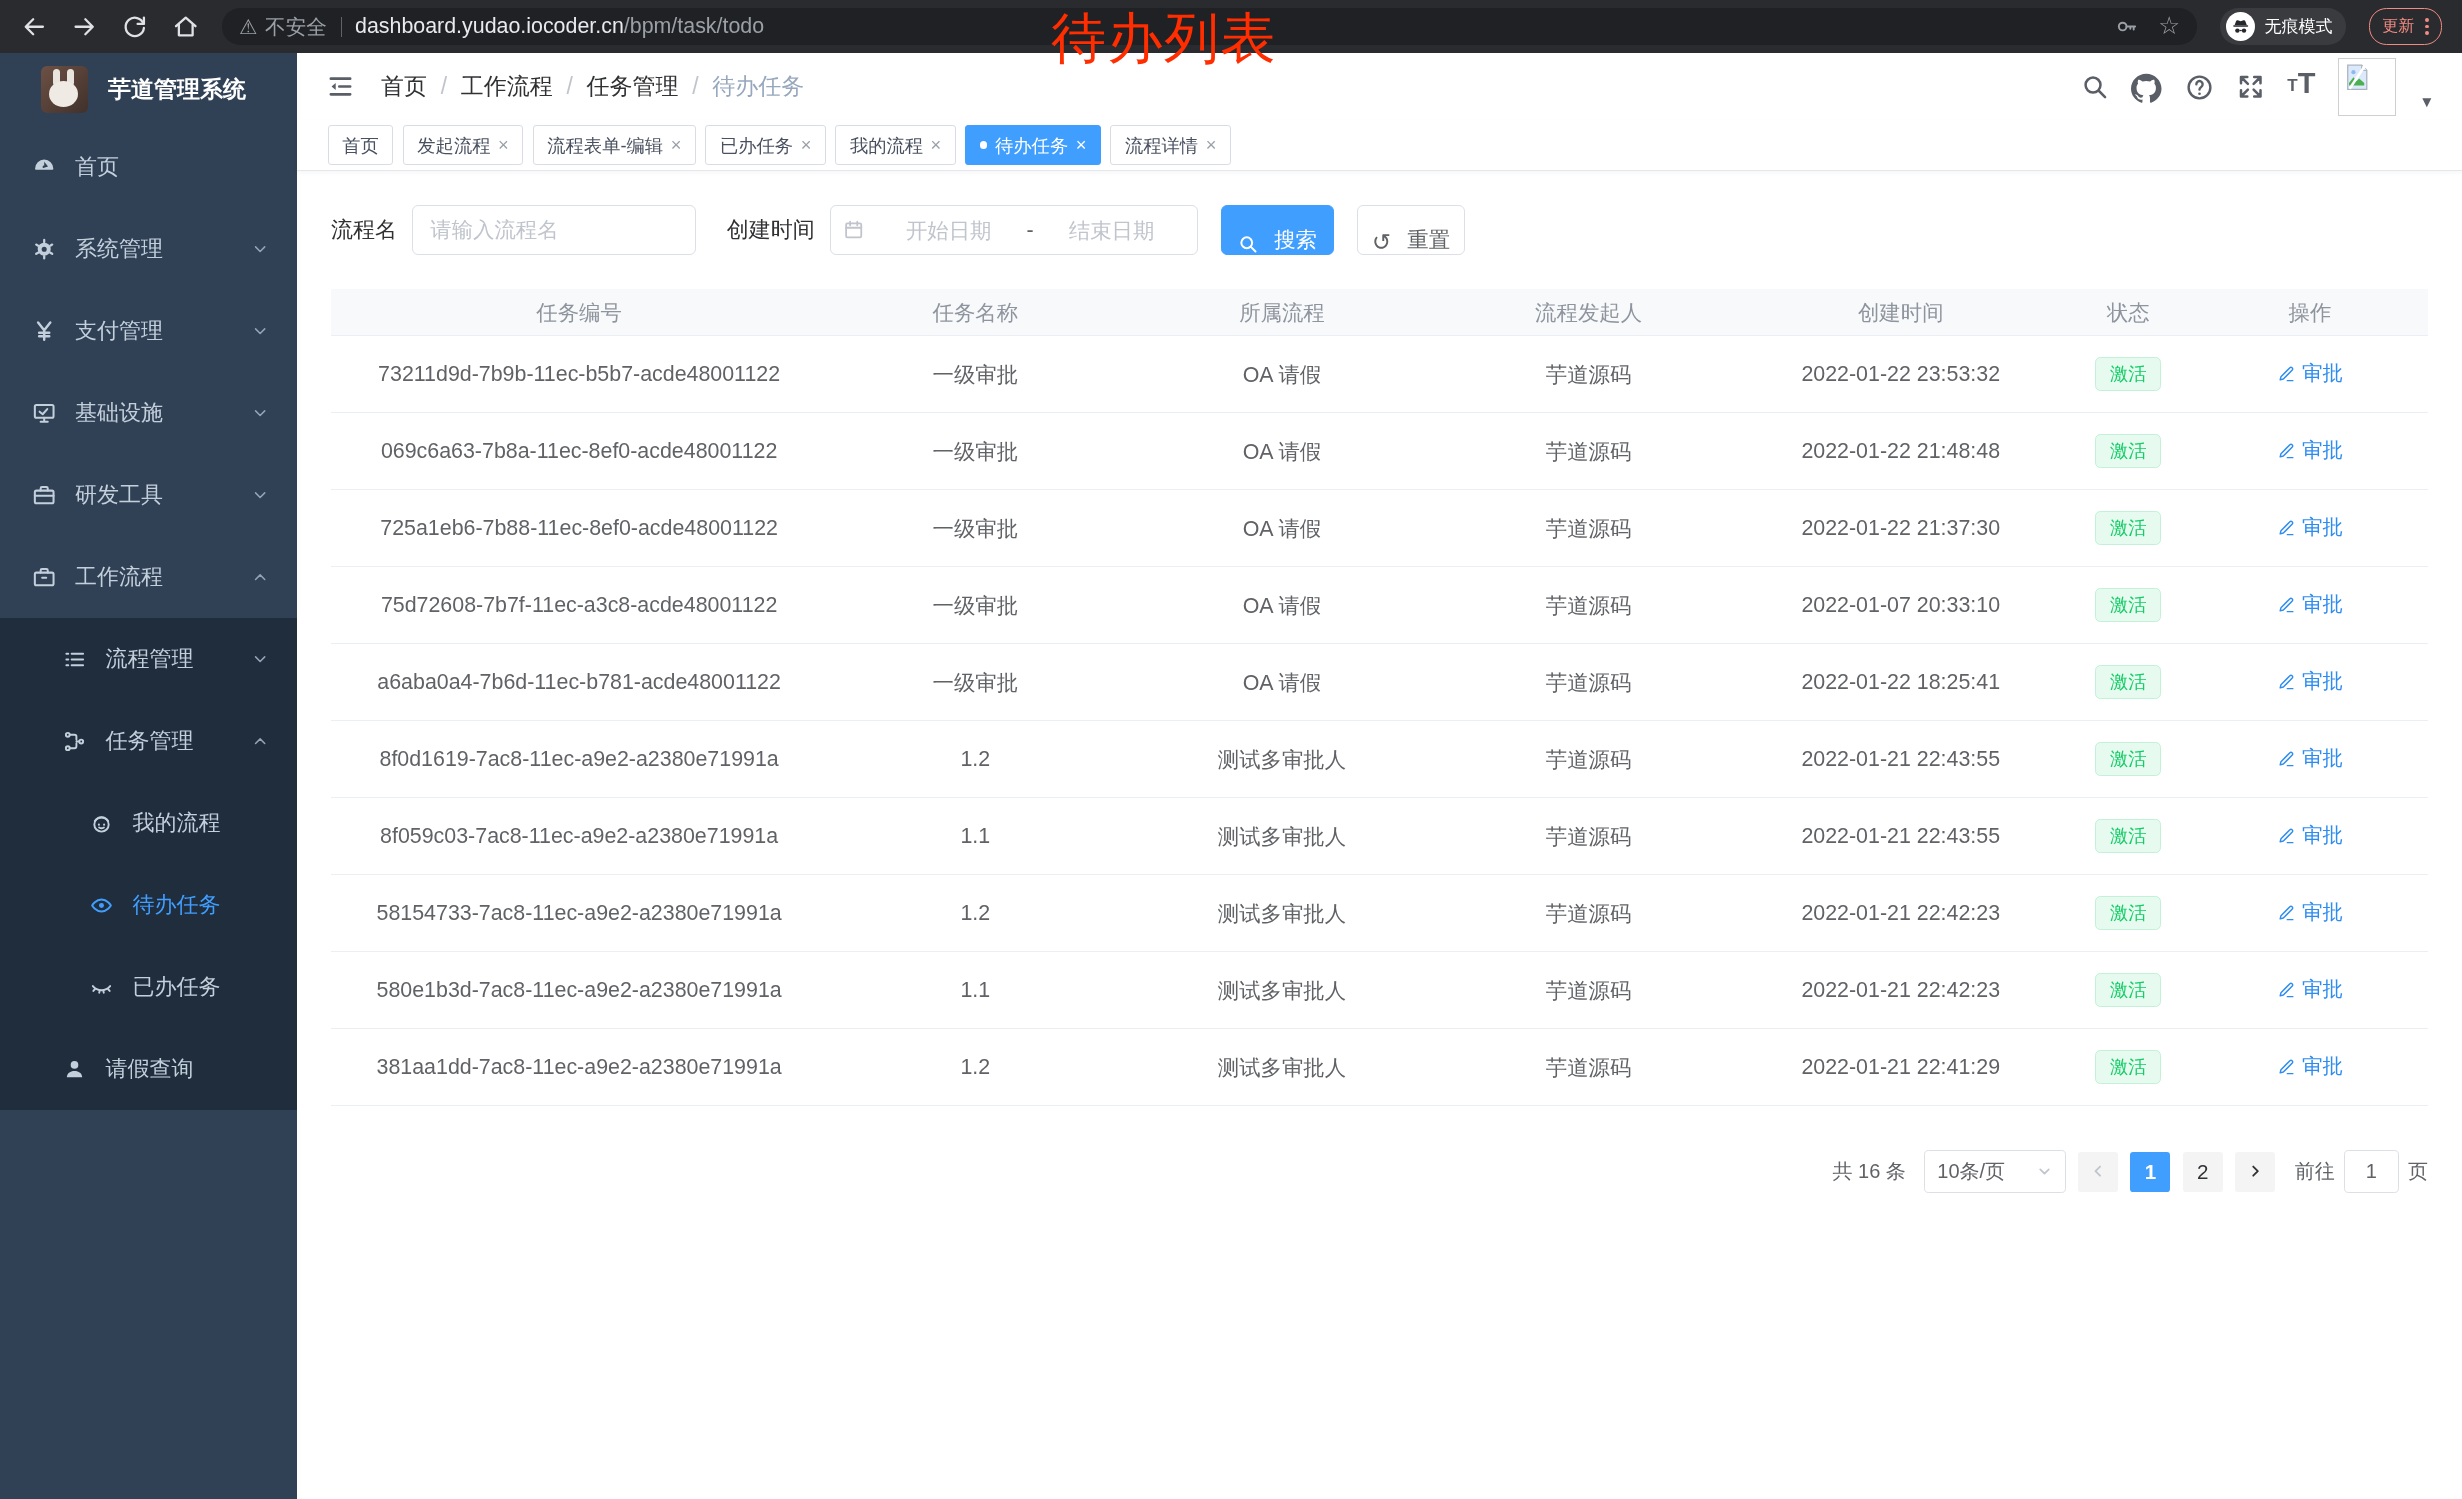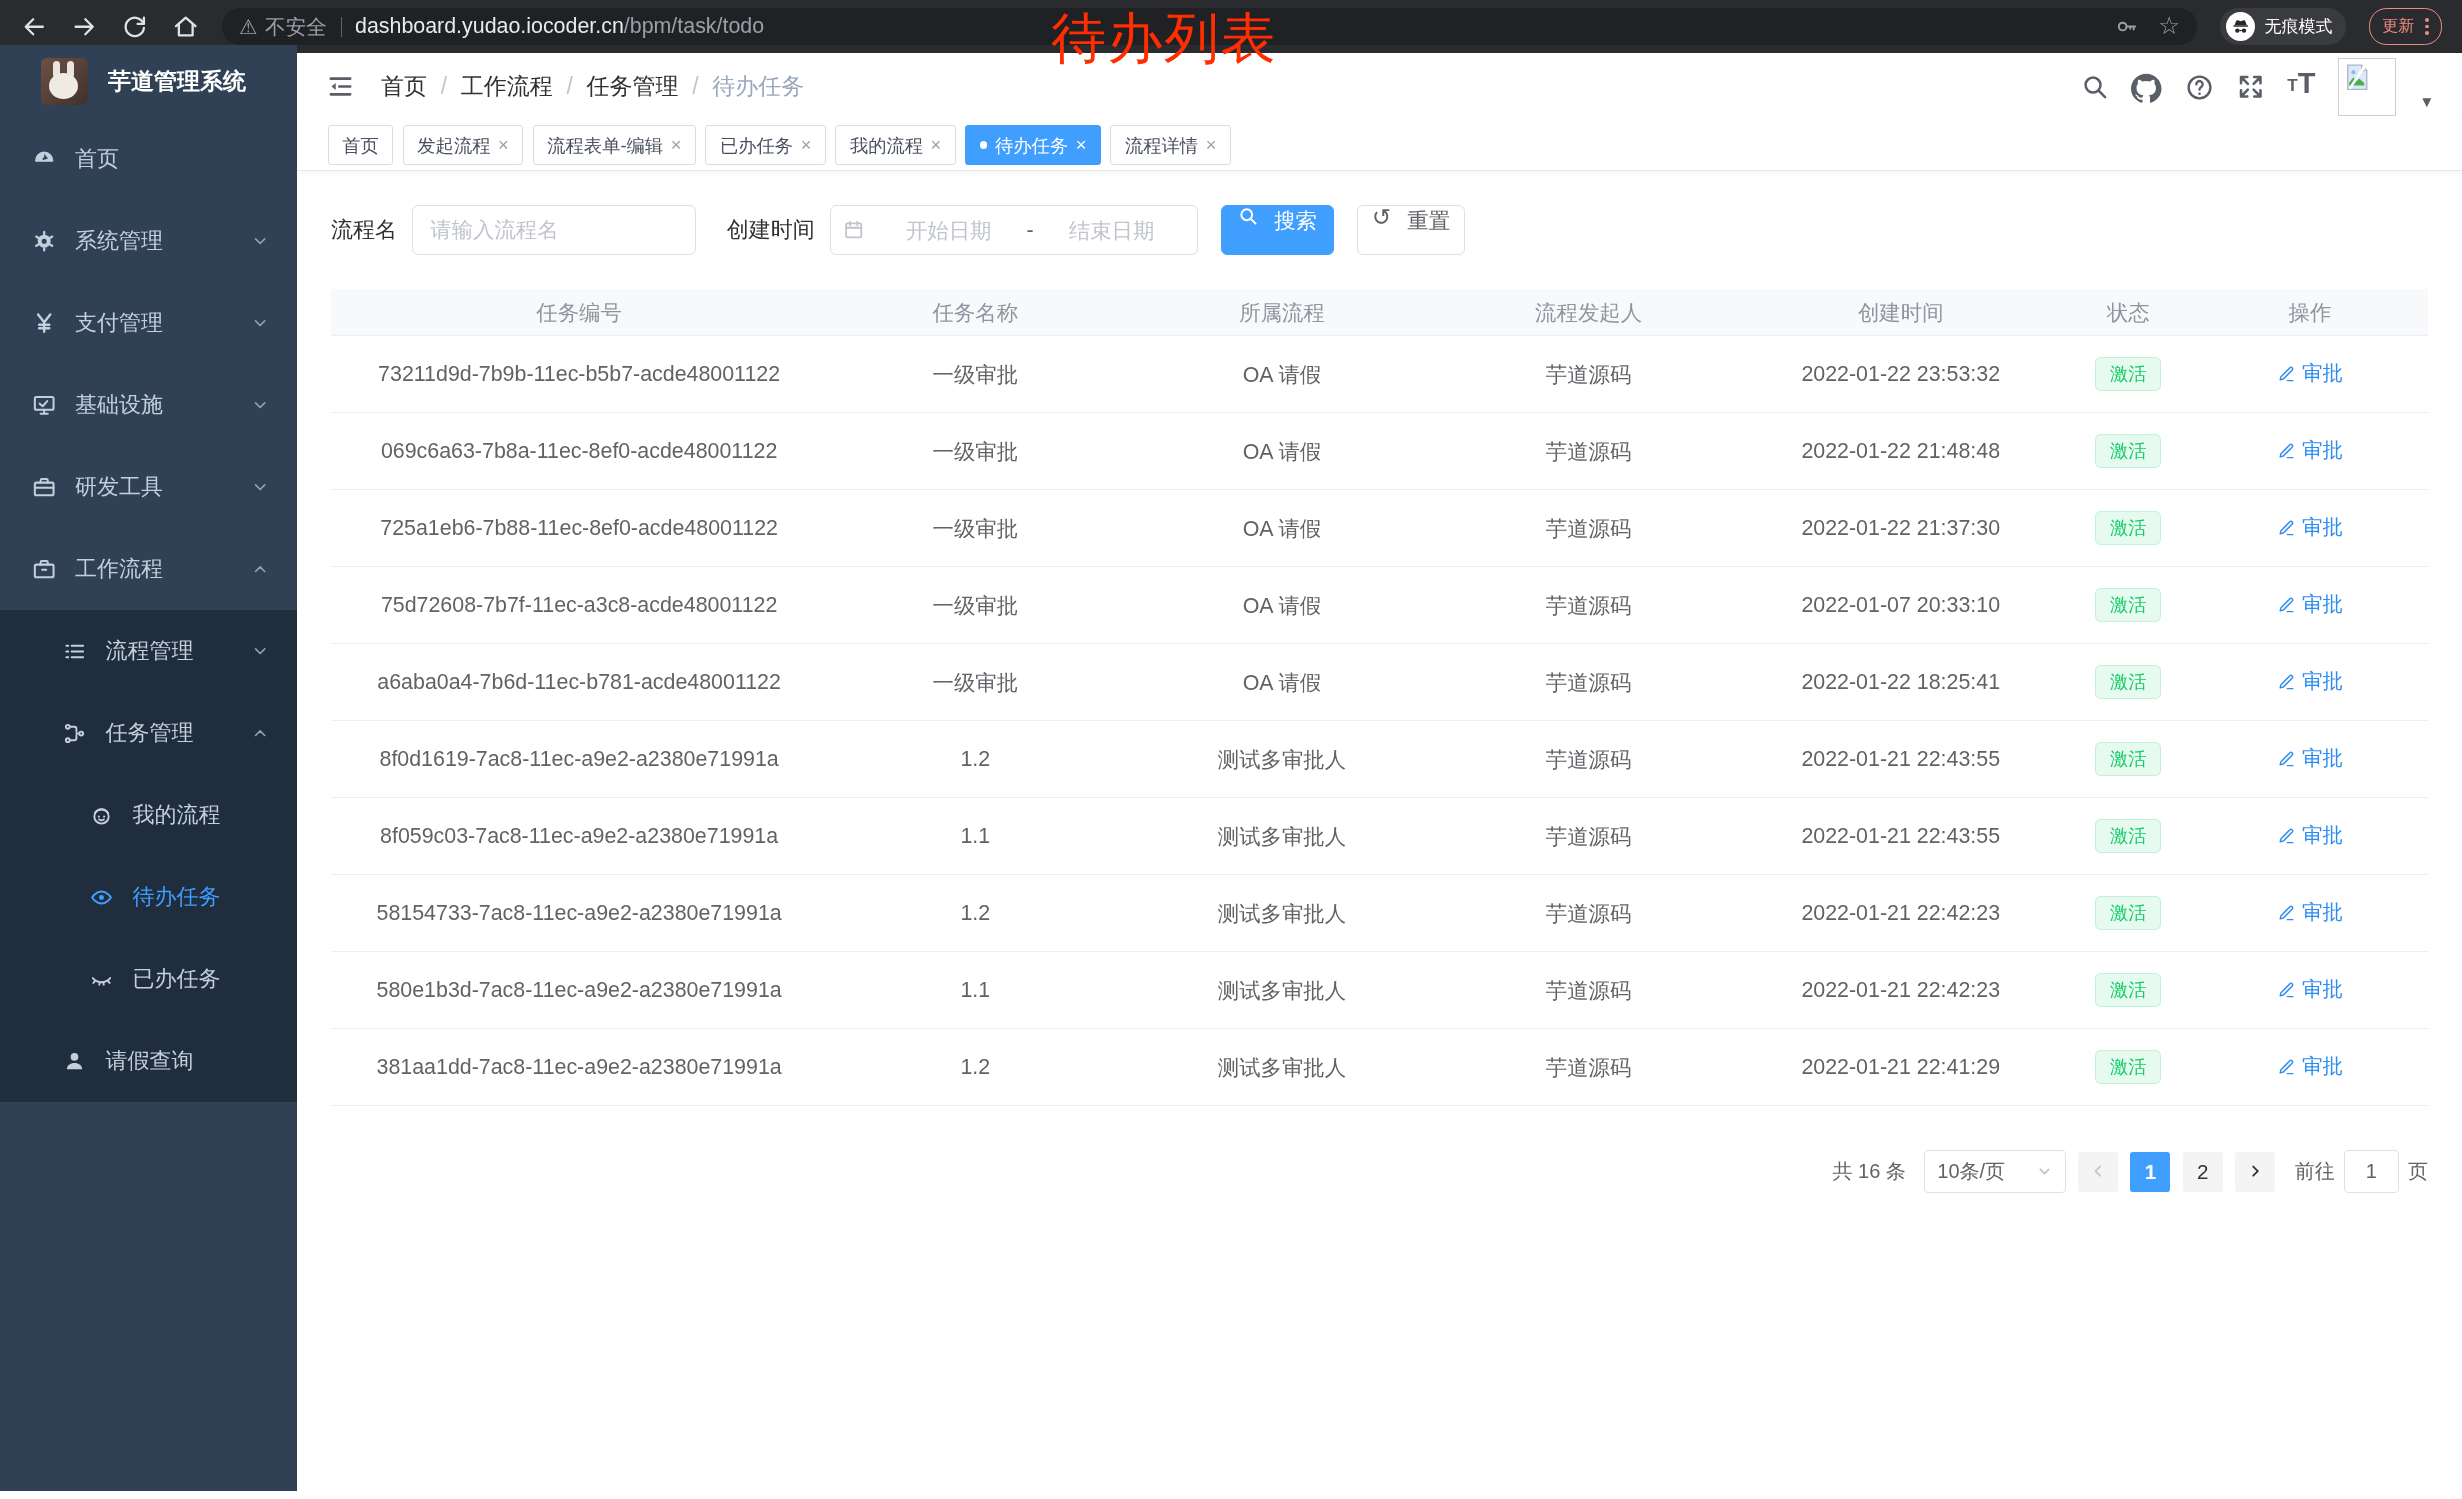--- a/index.html
+++ b/index.html
@@ -26,21 +26,21 @@
   .bb-update{flex:0 0 auto;height:35px;border-radius:17.5px;border:1.5px solid #f28b82;display:flex;
       align-items:center;gap:10.7px;padding:0 12.2px;color:#f28b82;font-size:16px;cursor:pointer;justify-content:center;}
   .kebab{display:flex;flex-direction:column;gap:3.1px;}
   .kebab i{width:3.8px;height:3.8px;border-radius:50%;background:#f28b82;}
 
   
   .annotation{position:absolute;left:1051px;top:1.5px;font-size:55px;font-weight:500;
       color:#ff2d00;z-index:50;letter-spacing:1.5px;white-space:nowrap;}
 
   
-  .sb{position:absolute;left:0;top:45px;width:297px;height:1446px;background:#304156;overflow:hidden;}
+  .sb{position:absolute;left:0;top:53px;width:297px;height:1446px;background:#304156;overflow:hidden;}
   .sb-logo{height:73px;display:flex;align-items:center;padding-left:41px;}
   .sb-avatar{width:47px;height:47px;border-radius:6.1px;background:linear-gradient(135deg,#6d5044,#40312b);
       position:relative;overflow:hidden;flex:0 0 auto;}
   .sb-avatar .ear{position:absolute;top:3.1px;left:12.2px;width:6.9px;height:17px;border-radius:3.8px;background:#e9e4de;}
   .sb-avatar .ear.r{left:26px;}
   .sb-avatar .face{position:absolute;top:15.3px;left:8.4px;width:29px;height:26px;border-radius:50%;background:#efeae4;}
   .sb-title{margin-left:20px;color:#fff;font-size:23px;font-weight:bold;white-space:nowrap;}
   .sb-item{height:82px;display:flex;align-items:center;position:relative;color:#c4cfdc;cursor:pointer;}
   .sb-item .sb-ico{width:27.5px;display:flex;justify-content:center;flex:0 0 auto;}
   .sb-label{margin-left:17px;font-size:22px;white-space:nowrap;}
@@ -83,21 +83,21 @@
   .filters{display:flex;align-items:center;margin:34px 0 0 34px;font-size:22px;color:#303133;}
   .f-label{font-weight:500;white-space:nowrap;}
   .inp{height:50px;border:0.8px solid #dcdfe6;border-radius:6.1px;box-sizing:border-box;background:#fff;}
   .name-inp{width:284px;margin-left:15.3px;padding:0 17px;font-size:21.4px;color:#606266;outline:none;font-family:inherit;}
   .name-inp::placeholder{color:#c0c4cc;}
   .date-inp{width:368px;margin-left:15.3px;display:flex;align-items:center;color:#c0c4cc;font-size:21.4px;padding:0 12.2px;}
   .date-inp .cal{color:#c0c4cc;margin-right:10.7px;}
   .date-ph{flex:1;text-align:center;}
   .range-sep{color:#606266;margin:0 4.6px;}
   .gap36{width:30.5px;}
-  .btn{height:50px;border-radius:6.1px;display:flex;align-items:flex-start;justify-content:center;
+  .btn{height:50px;border-radius:6.1px;display:flex;align-items:flex-end;justify-content:center;
       gap:16px;font-size:21.4px;cursor:pointer;box-sizing:border-box;}
   .btn-primary{width:113px;background:#409eff;color:#fff;margin-left:23px;border:0.8px solid #409eff;}
   .btn-plain{width:108px;background:#fff;color:#606266;border:0.8px solid #dcdfe6;margin-left:23px;}
   .btn-plain .rf{font-size:23px;line-height:1;color:#606266;}
 
   
   .tbl-wrap{margin:34px 34px 2px 34px;}
   table{width:100%;border-collapse:collapse;table-layout:fixed;}
   col.c-id{width:496px;} col.c-name{width:296px;} col.c-proc{width:317px;}
   col.c-starter{width:296px;} col.c-time{width:328px;} col.c-status{width:127px;} col.c-act{width:236px;}

